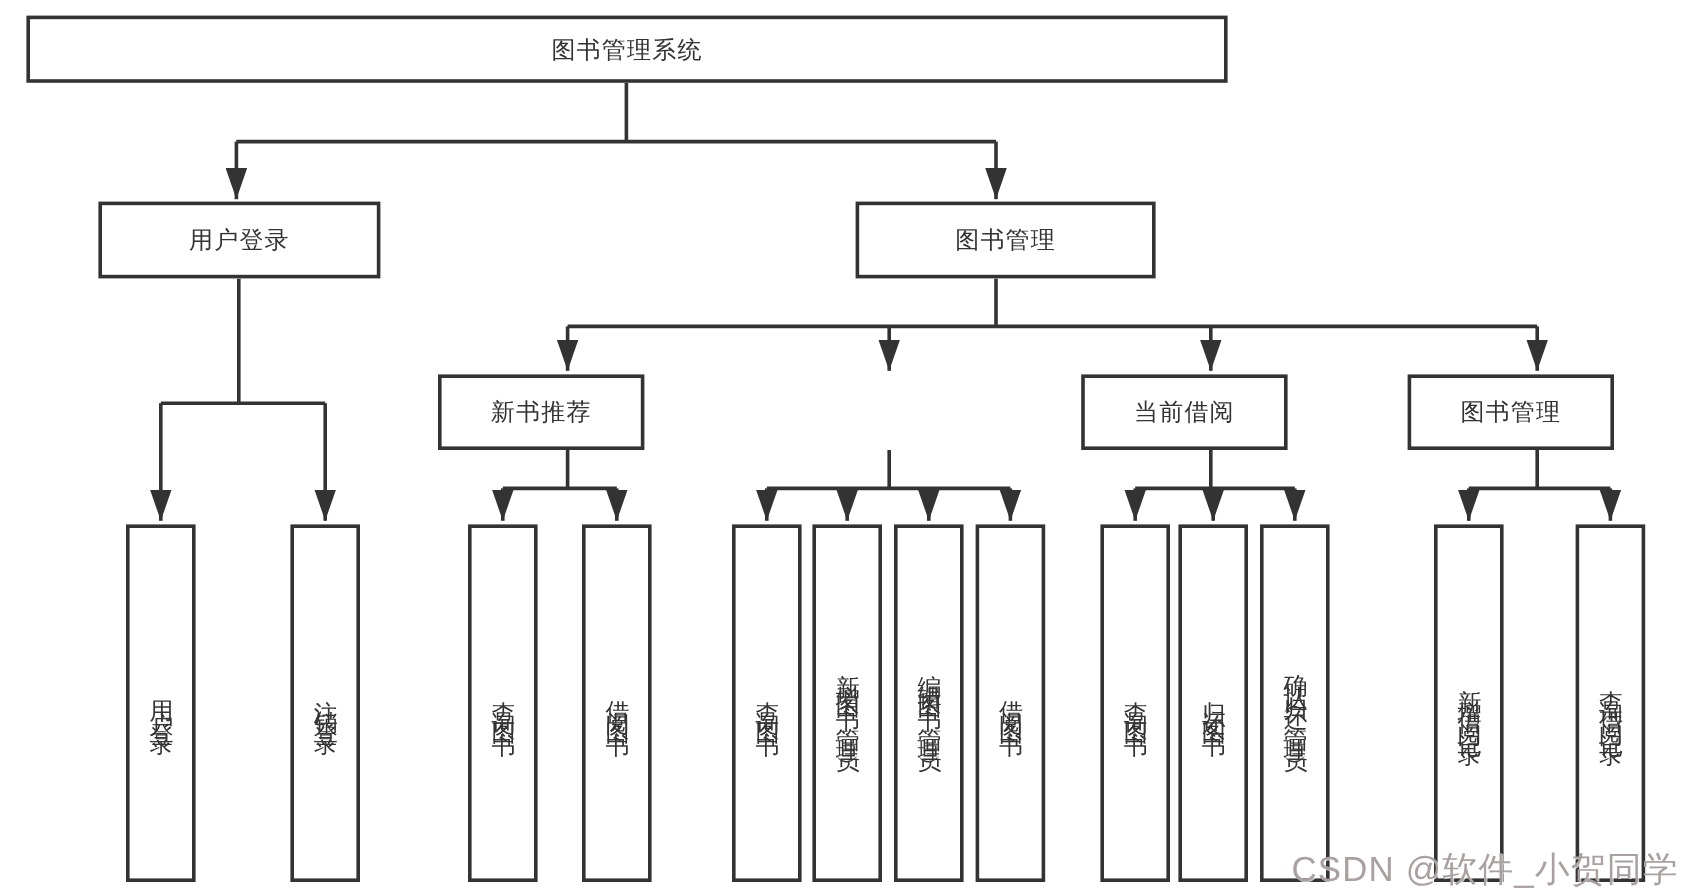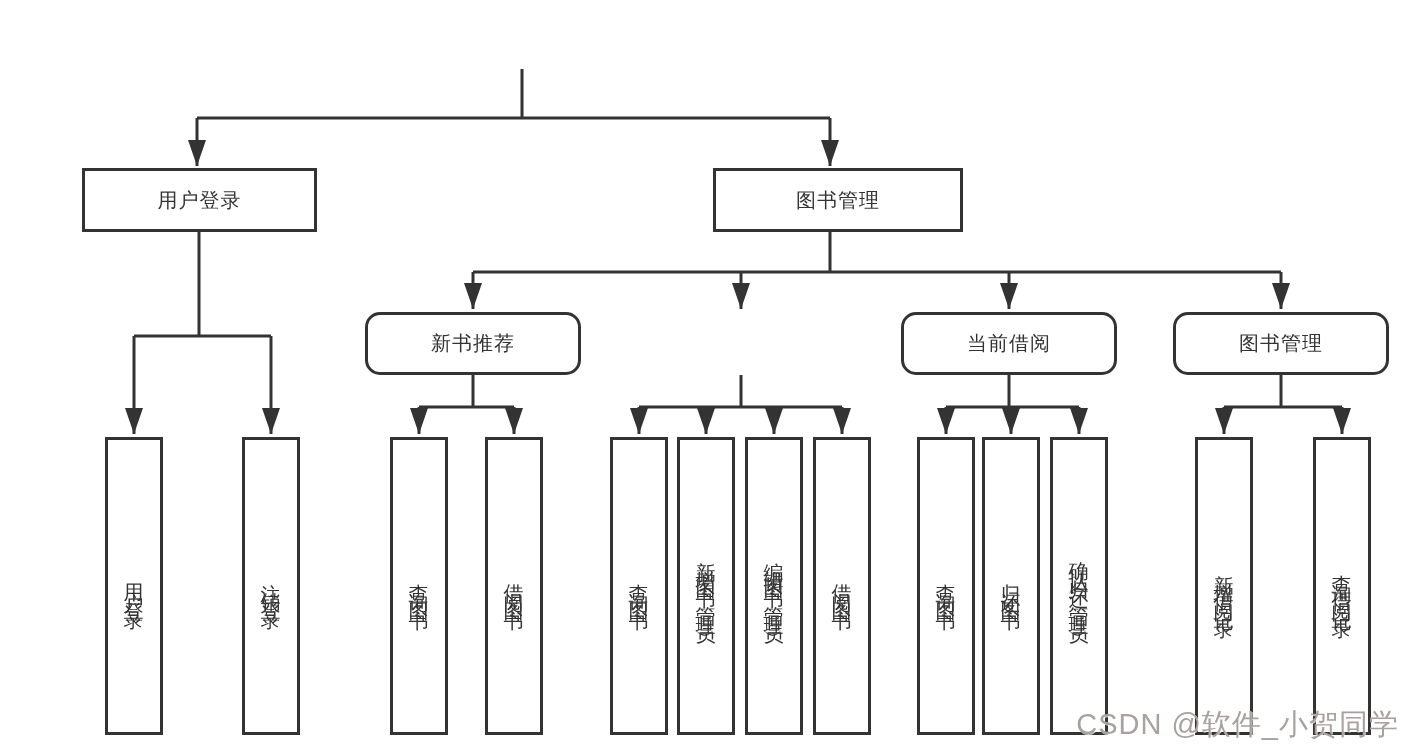--- a/index.html
+++ b/index.html
@@ -36,21 +36,21 @@
     text-orientation: mixed;
     font-size: 20px;
     letter-spacing: 9px;
     line-height: 1;
     white-space: normal;
     width: 58px;
     height: 298px;
     top: 437px;
   }
   .lvl2 { height: 64px; top: 168px; }
-  .lvl3 { height: 63px; top: 312px; width: 216px; border-radius: 15px; }
+  .lvl3 { height: 63px; top: 312px; width: 172px; }
   .watermark {
     position: absolute;
     right: 6px;
     bottom: 2px;
     z-index: 5;
     font-size: 29px;
     letter-spacing: 1px;
     color: #a9a0a0;
     text-shadow: 1px 1px 0 rgba(255,255,255,0.7);
   }
@@ -96,20 +96,21 @@
       <path d="M946,407 V434" marker-end="url(#arrow)"></path>
       <path d="M1011,407 V434" marker-end="url(#arrow)"></path>
       <path d="M1079,407 V434" marker-end="url(#arrow)"></path>
 
       <path d="M1281,375 V407 M1224,407 H1342"></path>
       <path d="M1224,407 V434" marker-end="url(#arrow)"></path>
       <path d="M1342,407 V434" marker-end="url(#arrow)"></path>
     </g>
   </svg>
 
+  <div class="box" style="left:22px; top:13px; width:1001px; height:56px;">图书管理系统</div>
 
   <div class="box lvl2" style="left:82px; width:235px;">用户登录</div>
   <div class="box lvl2" style="left:713px; width:250px;">图书管理</div>
 
   <div class="box lvl3" style="left:365px;">新书推荐</div>
   <div class="box lvl3" style="left:901px;">当前借阅</div>
   <div class="box lvl3" style="left:1173px;">图书管理</div>
 
   <div class="box leaf" style="left:105px;">用户登录</div>
   <div class="box leaf" style="left:242px;">注销登录</div>

